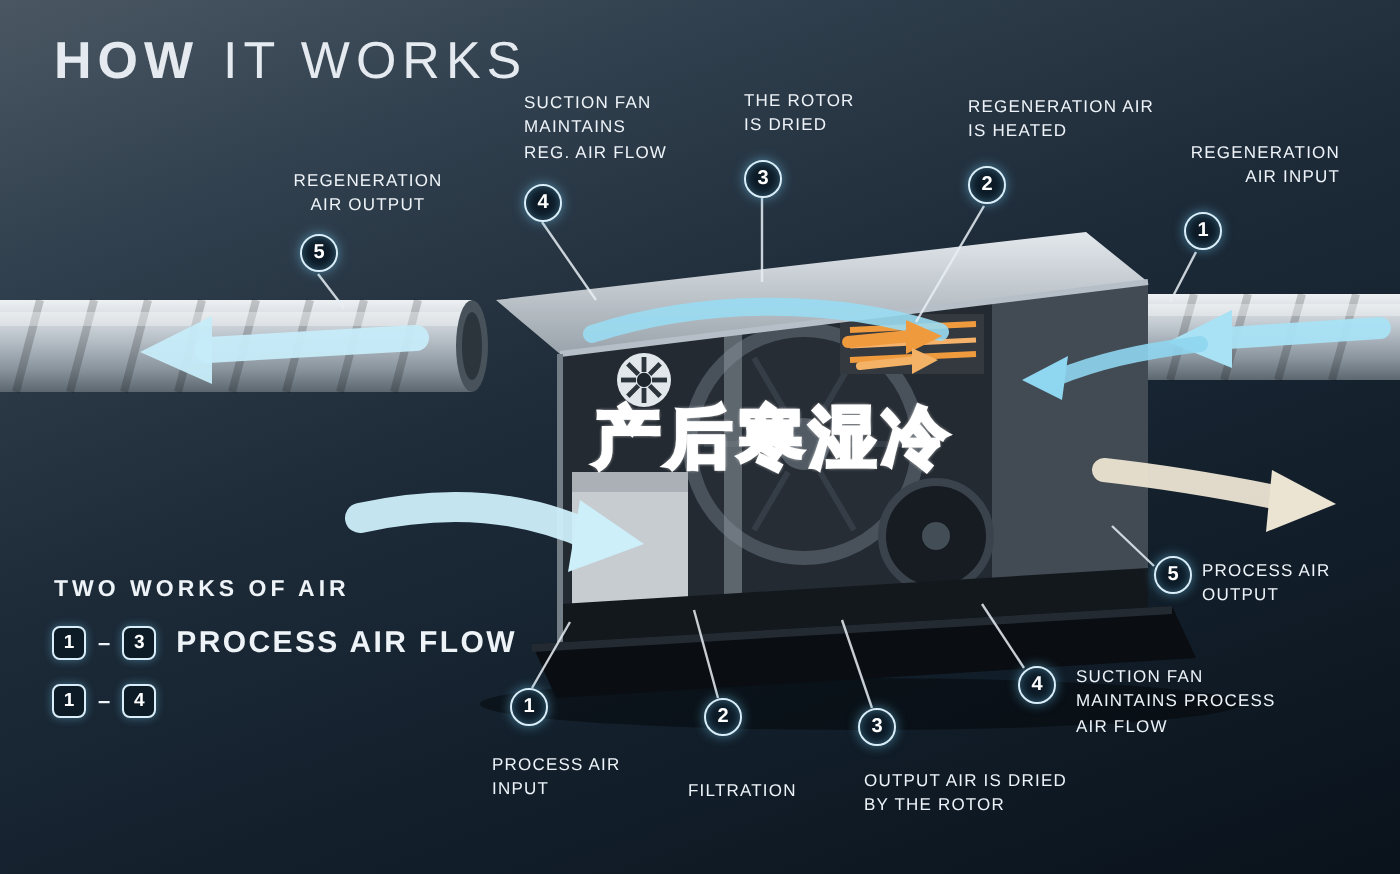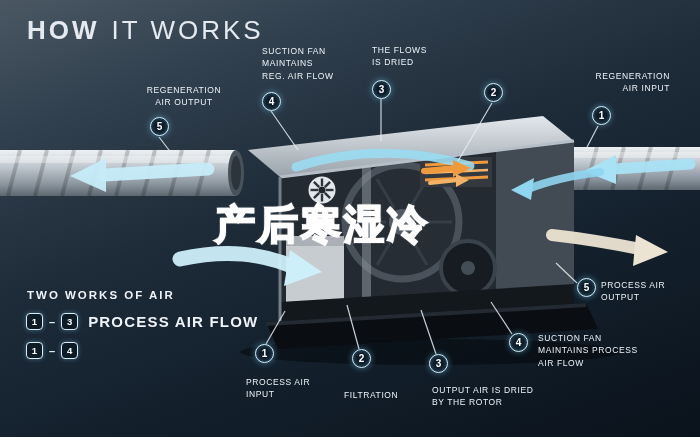--- a/index.html
+++ b/index.html
@@ -18,22 +18,22 @@
     display:flex; align-items:center; justify-content:center;
     box-shadow:0 0 6px rgba(110,200,240,.55), inset 0 0 4px rgba(110,200,240,.4); }
   .legend-head { position:absolute; left:27px; top:289px; color:#eef3f7; font-size:11.5px;
     font-weight:700; letter-spacing:2px; }
   .legend-row { position:absolute; display:flex; align-items:center; gap:6px; }
   .sq { width:17px; height:17px; border-radius:4px; background:#0d1b27; border:1px solid #d9eef8;
     color:#fff; font-size:9.5px; font-weight:700; display:flex; align-items:center; justify-content:center;
     box-shadow:0 0 5px rgba(110,200,240,.45); }
   .dash { color:#eef3f7; font-size:11px; font-weight:700; }
   .legend-label { color:#eef3f7; font-size:15px; letter-spacing:1.2px; font-weight:700; margin-left:4px; }
-  .overlay { position:absolute; left:215px; top:197px; width:262px; text-align:left;
-    font-size:40px; font-weight:700; letter-spacing:3px; color:#2e6fd6;
+  .overlay { position:absolute; left:215px; top:197px; width:262px; text-align:right;
+    font-size:33px; font-weight:700; letter-spacing:3px; color:#2e6fd6;
     -webkit-text-stroke:2px #ffffff; text-shadow:0 0 2px #fff, 0 0 2px #fff; }
 </style>
 </head>
 <body>
 
 <div class="stage">
 
   <svg class="scene" viewBox="0 0 700 437">
     <defs>
       <linearGradient id="ductG" x1="0" y1="0" x2="0" y2="1">
@@ -165,24 +165,26 @@
 
   <div class="label" style="left:128px;top:84px;width:112px;text-align:center">REGENERATION
 AIR OUTPUT</div>
   <div class="marker" style="left:150px;top:117px">5</div>
 
   <div class="label" style="left:262px;top:45px">SUCTION FAN
 MAINTAINS
 REG. AIR FLOW</div>
   <div class="marker" style="left:262px;top:92px">4</div>
 
-  <div class="label" style="left:372px;top:44px">THE FLOWS
+  <div class="label" style="left:372px;top:44px">THE ROTOR
 IS DRIED</div>
   <div class="marker" style="left:372px;top:80px">3</div>
 
+  <div class="label" style="left:484px;top:47px">REGENERATION AIR
+IS HEATED</div>
   <div class="marker" style="left:484px;top:83px">2</div>
 
   <div class="label" style="left:575px;top:70px;width:95px;text-align:right">REGENERATION
 AIR INPUT</div>
   <div class="marker" style="left:592px;top:106px">1</div>
 
   <div class="marker" style="left:577px;top:278px">5</div>
   <div class="label" style="left:601px;top:279px">PROCESS AIR
 OUTPUT</div>
 

